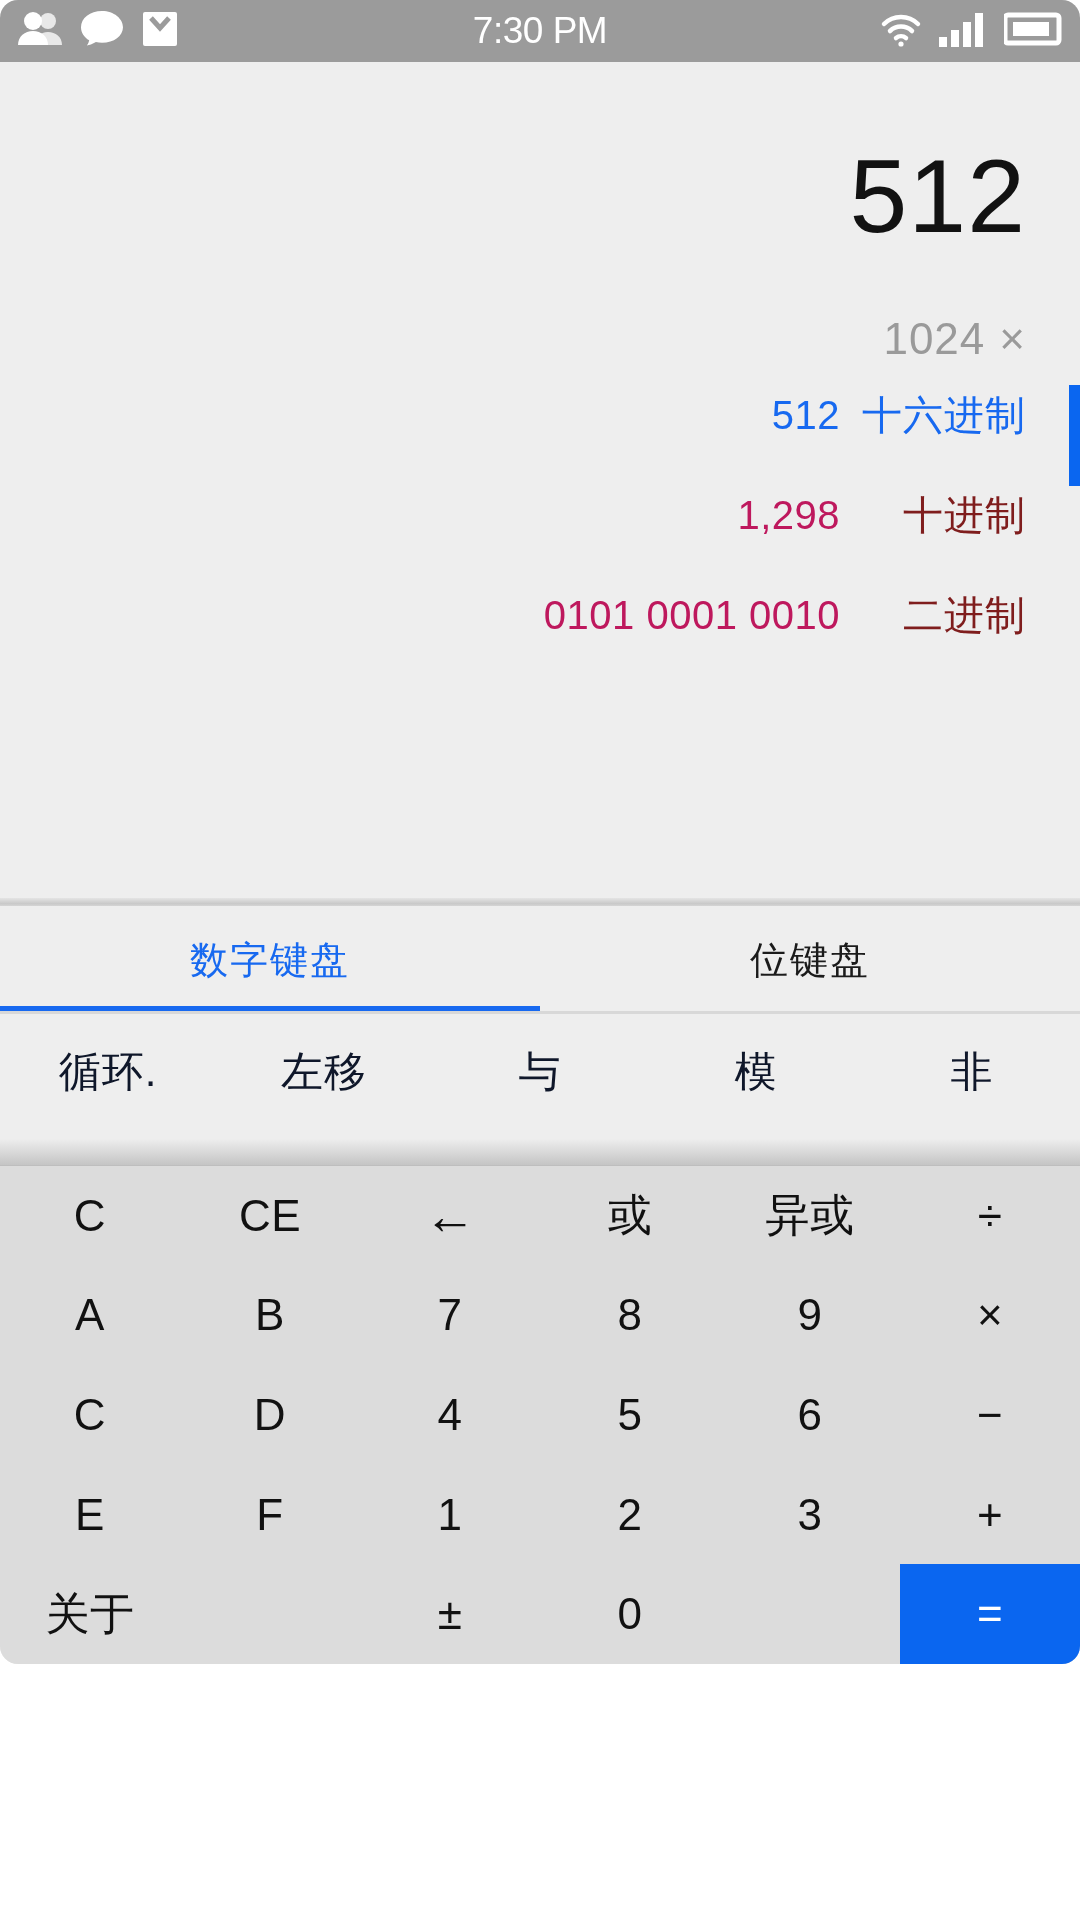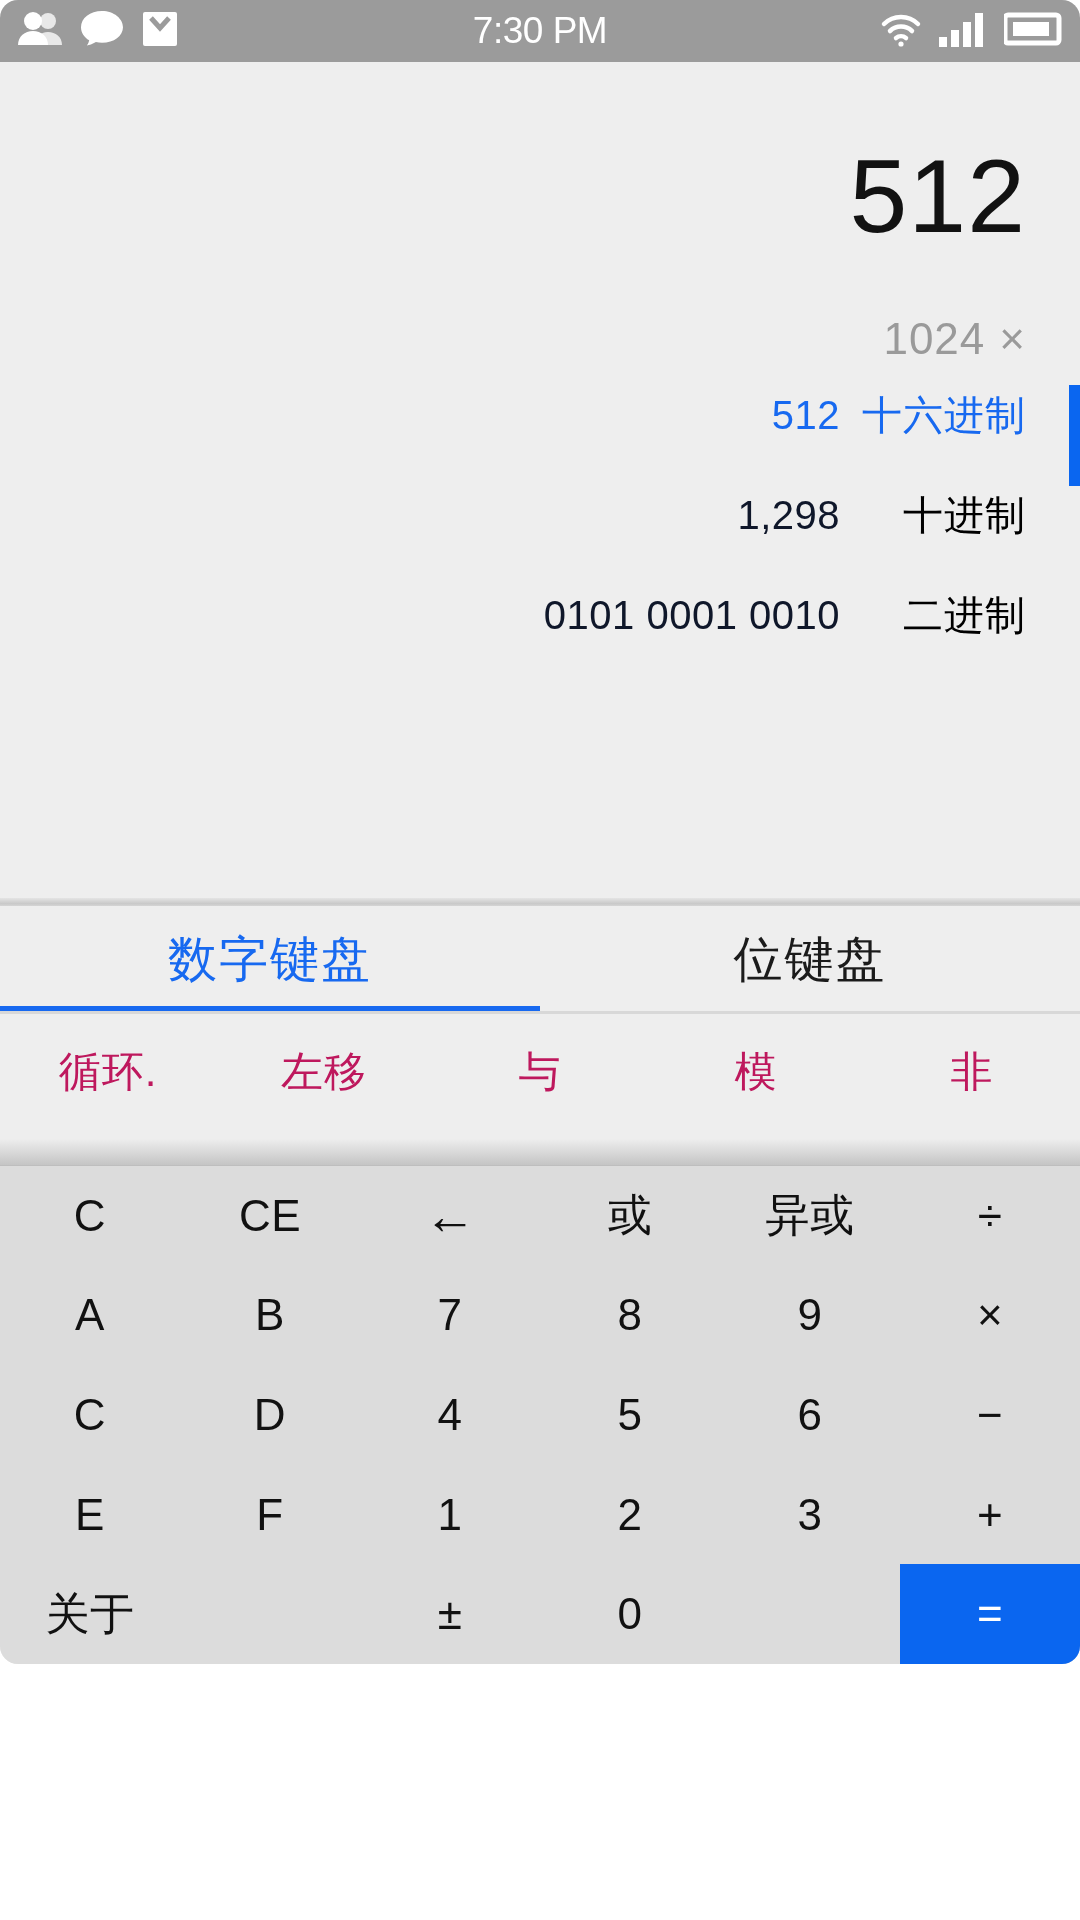--- a/index.html
+++ b/index.html
@@ -87,27 +87,27 @@
   }
   .base-row {
     display: flex;
     justify-content: flex-end;
     align-items: baseline;
     height: 100px;
     padding-right: 24px;
   }
   .base-row .bval {
     font-size: 40px;
-    color: #0f172a;
+    color: #be185d;
     text-align: right;
     letter-spacing: 0.5px;
   }
   .base-row .blabel {
     font-size: 40px;
-    color: #000000;
+    color: #7f1d1d;
     width: 186px;
     text-align: right;
     letter-spacing: 1px;
   }
   .base-row.active .bval,
   .base-row.active .blabel { color: #1769f0; }
 
   .scroll-indicator {
     position: absolute;
     right: 0;
@@ -128,21 +128,21 @@
     display: flex;
     height: 108px;
     background: #eeeeee;
     position: relative;
   }
   .tab {
     flex: 1;
     display: flex;
     align-items: center;
     justify-content: center;
-    font-size: 49px;
+    font-size: 38px;
     color: #1b1b1b;
     letter-spacing: 2px;
     position: relative;
   }
   .tab.active { color: #1769f0; }
   .tab.active::after {
     content: "";
     position: absolute;
     left: 0; right: 0; bottom: 0;
     height: 8px;
@@ -163,21 +163,21 @@
     display: flex;
     height: 110px;
     background: #eeeeee;
   }
   .func-key {
     flex: 1;
     display: flex;
     align-items: center;
     justify-content: center;
     font-size: 42px;
-    color: #be185d;
+    color: #0f172a;
     letter-spacing: 1px;
     margin-top: 6px;
   }
   .func-shadow {
     flex: 0 0 auto;
     height: 42px;
     background: linear-gradient(to bottom, #eeeeee 0%, #eeeeee 35%, #c5c5c5 97%, #b9b9b9 100%);
   }
 
   

